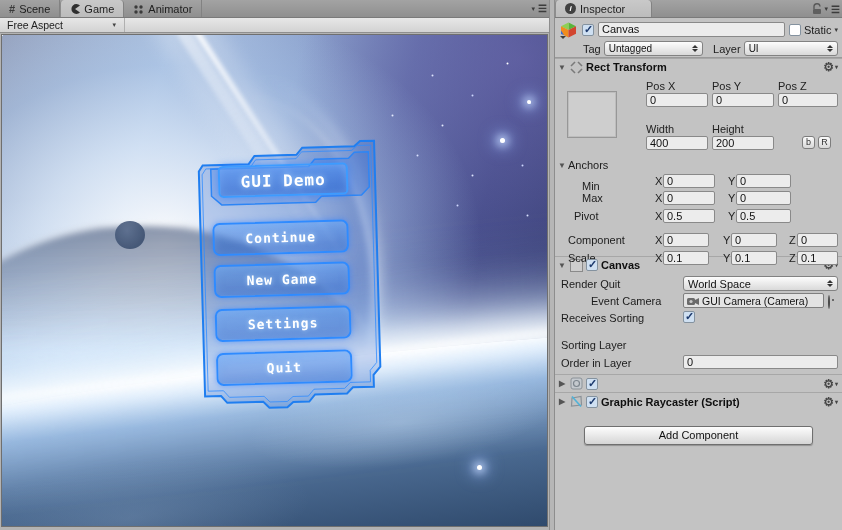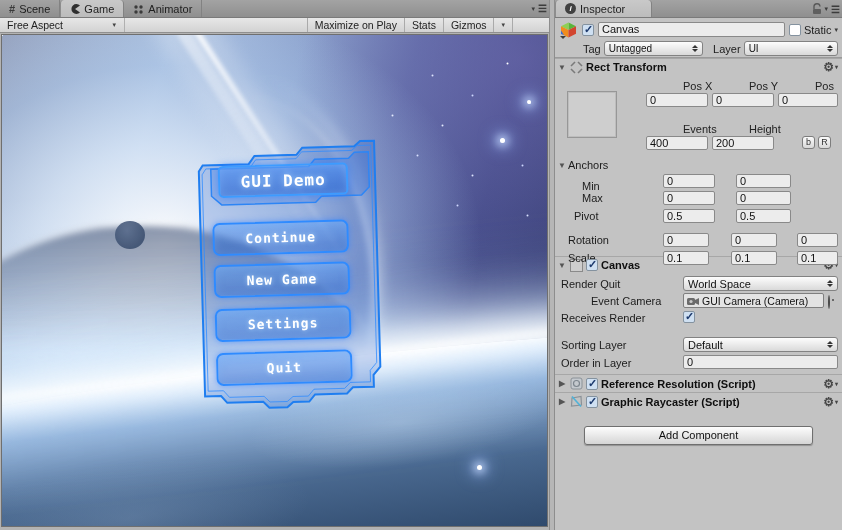--- a/index.html
+++ b/index.html
@@ -118,21 +118,21 @@
   .cb.checked { background:#cfe0f2; }
   .cb.checked::after { content:"\2713"; position:absolute; left:1px; top:-2px; font-size:11px;
         font-weight:bold; color:#1d3a6e; }
   .fold { font-size:8px; color:#555; width:10px; text-align:center; flex:0 0 auto; }
   .gear { margin-left:auto; color:#454545; font-size:12px; line-height:10px; display:flex; align-items:center; }
   .gear small { font-size:6px; margin-left:1px; }
   .sec-header { display:flex; align-items:center; gap:3px; height:17px; padding:0 4px 0 2px;
         border-top:1px solid #a7a7a7; font-weight:bold; color:#0f0f0f; background:#c3c3c3; }
   .rt-body { position:relative; height:181px; }
   .abs { position:absolute; }
-  .mini-lbl { color:#222;margin-left:37px; }
+  .mini-lbl { color:#222; }
   .anchor-preview { left:12px; top:16px; width:50px; height:47px; background:#cecece;
         border:1px solid #979797; box-shadow:inset 0 0 0 1px #bdbdbd; }
   .canvas-body { position:relative; height:101px; }
   .objf { display:flex; align-items:center; gap:3px; background:#e3e3e3; border:1px solid #7f7f7f;
         border-radius:2px; height:15px; padding:0 3px; color:#111; white-space:nowrap; overflow:hidden; }
   .picker { width:10px; height:10px; border:1px solid #4a4a4a; border-radius:50%; position:relative; }
   .picker::after { content:""; position:absolute; left:3px; top:3px; width:2px; height:2px;
         background:#4a4a4a; border-radius:50%; }
   .comp-header { display:flex; align-items:center; gap:3px; height:18px; padding:0 4px 0 2px;
         border-top:1px solid #a7a7a7; font-weight:bold; color:#0f0f0f; }
@@ -178,34 +178,20 @@
       <div class="tab-corner">
         <span class="varrow">▾</span>
         <span class="vmenu">☰</span>
       </div>
     </div>
 
     <div class="toolbar">
       <div class="aspect">
         <span>Free Aspect</span>
         <span class="dd-arrow">▾</span>
-      </div>
-      <div class="tb-group">
-        <div class="tb-btn">
-          <span>Maximize on Play</span>
-        </div>
-        <div class="tb-btn">
-          <span>Stats</span>
-        </div>
-        <div class="tb-btn">
-          <span>Gizmos</span>
-        </div>
-        <div class="tb-btn">
-          <span class="dd-arrow">▾</span>
-        </div>
       </div>
     </div>
 
     <div class="scene">
       <div class="far-limb"></div>
       <div class="beam beam-c"></div>
       <div class="beam beam-b"></div>
       <div class="beam beam-a"></div>
       <div class="trail"></div>
       <div class="trail2"></div>
@@ -311,21 +297,21 @@
       <div class="rt-body">
         <div class="abs anchor-preview"></div>
 
         <span class="abs mini-lbl" style="left:91px;top:5px;">Pos X</span>
         <span class="abs mini-lbl" style="left:157px;top:5px;">Pos Y</span>
         <span class="abs mini-lbl" style="left:223px;top:5px;">Pos Z</span>
         <div class="abs tf" style="left:91px;top:18px;width:62px;">0</div>
         <div class="abs tf" style="left:157px;top:18px;width:62px;">0</div>
         <div class="abs tf" style="left:223px;top:18px;width:60px;">0</div>
 
-        <span class="abs mini-lbl" style="left:91px;top:48px;">Events</span>
+        <span class="abs mini-lbl" style="left:91px;top:48px;">Width</span>
         <span class="abs mini-lbl" style="left:157px;top:48px;">Height</span>
         <div class="abs tf" style="left:91px;top:61px;width:62px;">400</div>
         <div class="abs tf" style="left:157px;top:61px;width:62px;">200</div>
         <div class="abs bR" style="left:247px;top:61px;">b</div>
         <div class="abs bR" style="left:263px;top:61px;">R</div>
 
         <span class="abs fold" style="left:2px;top:86px;">▼</span>
         <span class="abs lbl" style="left:13px;top:84px;">Anchors</span>
 
         <span class="abs lbl" style="left:27px;top:88px;margin-top:17px;">Min</span>
@@ -339,21 +325,21 @@
         <div class="abs tf" style="left:108px;top:116px;width:52px;">0</div>
         <span class="abs mini-lbl" style="left:173px;top:117px;">Y</span>
         <div class="abs tf" style="left:181px;top:116px;width:55px;">0</div>
 
         <span class="abs lbl" style="left:13px;top:135px;margin-left:6px;">Pivot</span>
         <span class="abs mini-lbl" style="left:100px;top:135px;">X</span>
         <div class="abs tf" style="left:108px;top:134px;width:52px;">0.5</div>
         <span class="abs mini-lbl" style="left:173px;top:135px;">Y</span>
         <div class="abs tf" style="left:181px;top:134px;width:55px;">0.5</div>
 
-        <span class="abs lbl" style="left:13px;top:159px;">Rotation</span>
+        <span class="abs lbl" style="left:13px;top:159px;">Component</span>
         <span class="abs mini-lbl" style="left:100px;top:159px;">X</span>
         <div class="abs tf" style="left:108px;top:158px;width:46px;">0</div>
         <span class="abs mini-lbl" style="left:168px;top:159px;">Y</span>
         <div class="abs tf" style="left:176px;top:158px;width:46px;">0</div>
         <span class="abs mini-lbl" style="left:234px;top:159px;">Z</span>
         <div class="abs tf" style="left:242px;top:158px;width:41px;">0</div>
 
         <span class="abs lbl" style="left:13px;top:177px;">Scale</span>
         <span class="abs mini-lbl" style="left:100px;top:177px;">X</span>
         <div class="abs tf" style="left:108px;top:176px;width:46px;">0.1</div>
@@ -384,44 +370,36 @@
         <div class="abs objf" style="left:128px;top:20px;width:141px;">
           <svg width="12" height="9">
             <rect x="0" y="2" width="8" height="7" rx="1.5" fill="#6b6b6b"></rect>
             <polygon points="8,4 12,2 12,9 8,7" fill="#6b6b6b"></polygon>
             <circle cx="4" cy="5.5" r="1.6" fill="#c9c9c9"></circle>
           </svg>
           <span style="font-size:10.5px;">GUI Camera (Camera)</span>
         </div>
         <span class="abs picker" style="left:273px;top:23px;"></span>
 
-        <span class="abs lbl" style="left:6px;top:39px;">Receives Render</span>
+        <span class="abs lbl" style="left:6px;top:39px;">Receives Sorting</span>
         <span class="abs cb checked" style="left:128px;top:38px;"></span>
 
         <span class="abs lbl" style="left:6px;top:66px;">Sorting Layer</span>
-        <div class="abs dd" style="left:128px;top:64px;width:155px;">
-          <span>Default</span>
-          <span class="updown">
-              <i class="u"></i>
-              <i class="d"></i>
-            </span>
-        </div>
 
         <span class="abs lbl" style="left:6px;top:84px;">Order in Layer</span>
         <div class="abs tf" style="left:128px;top:82px;width:155px;">0</div>
       </div>
 
       <div class="comp-header">
         <span class="fold">▶</span>
         <svg class="icon13" viewBox="0 0 13 13">
           <rect x="1" y="1" width="11" height="11" rx="2" fill="#c4c9ce" stroke="#8b9298"></rect>
           <circle cx="6.5" cy="6.5" r="3" fill="none" stroke="#7d868e" stroke-width="1.2"></circle>
         </svg>
         <span class="cb checked"></span>
-        <span>Reference Resolution (Script)</span>
         <span class="gear">⚙<small>▾</small></span>
       </div>
       <div class="comp-header">
         <span class="fold">▶</span>
         <svg class="icon13" viewBox="0 0 13 13">
           <polygon points="2,3 11,1.5 11.5,10 1.5,11" fill="none" stroke="#8b9298" stroke-width="1.2"></polygon>
           <line x1="2" y1="1.5" x2="11" y2="11.5" stroke="#4fb3d9" stroke-width="1.6"></line>
         </svg>
         <span class="cb checked"></span>
         <span>Graphic Raycaster (Script)</span>

